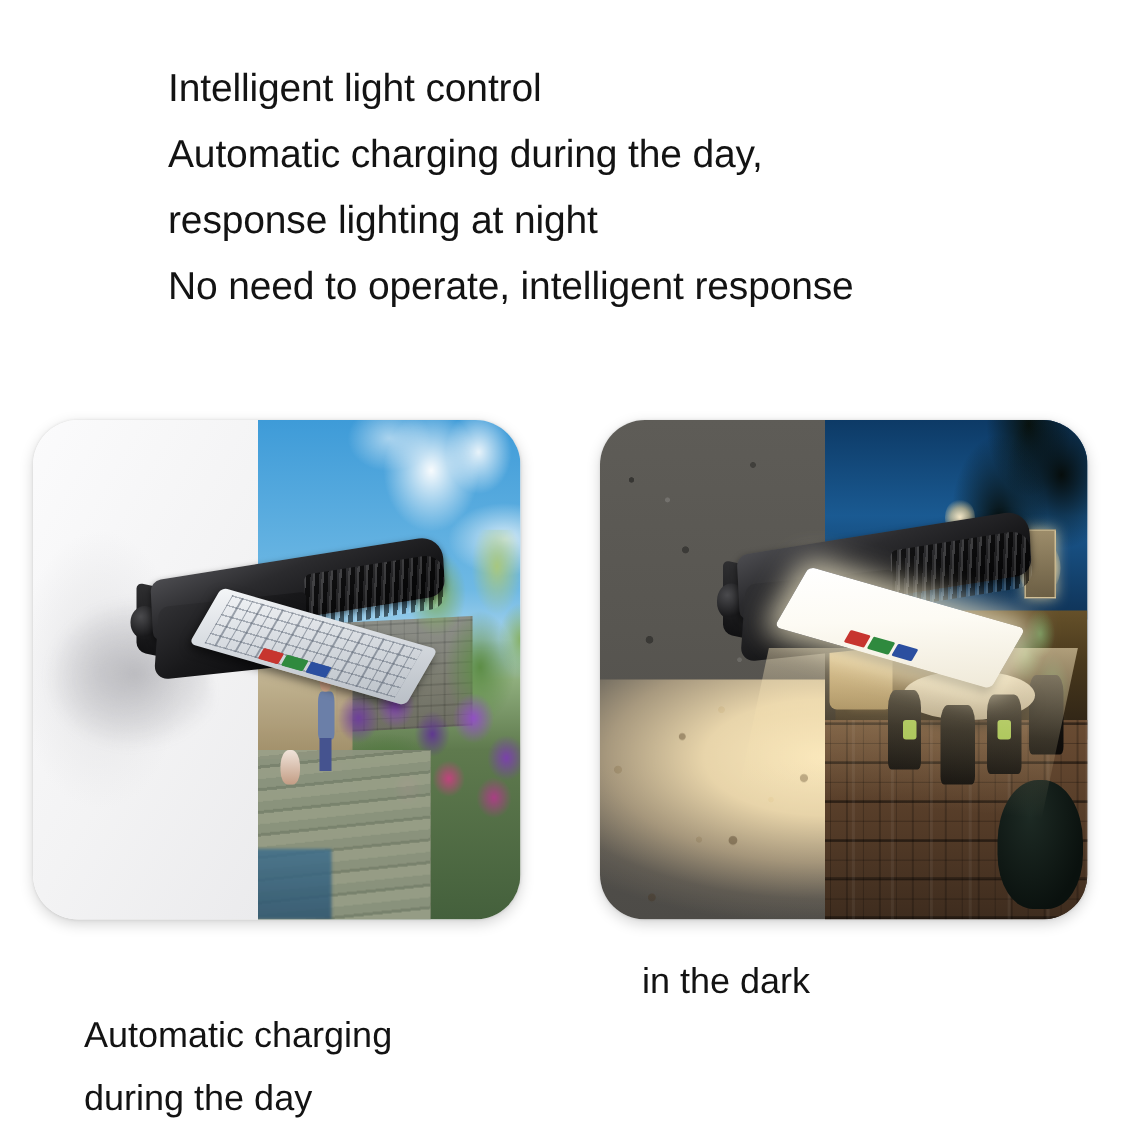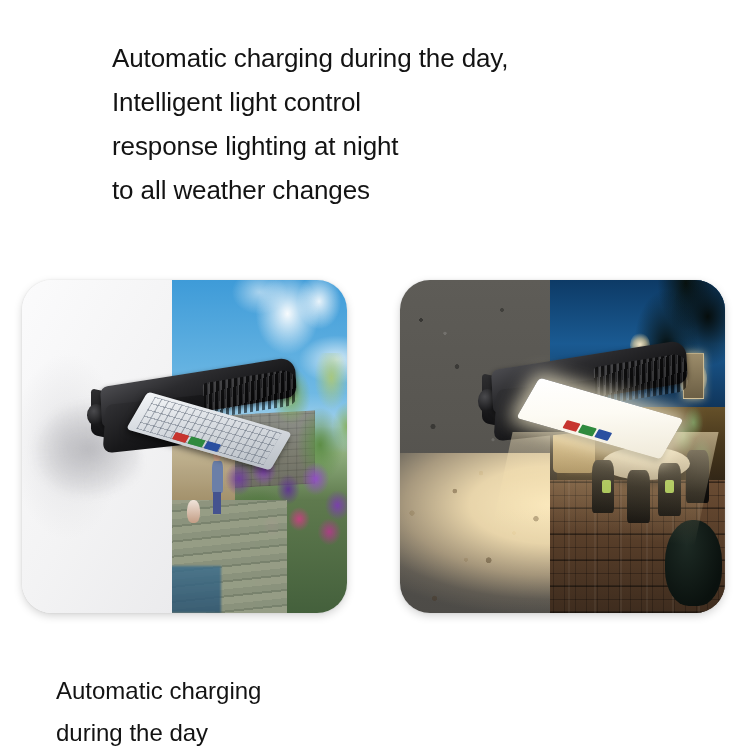--- a/index.html
+++ b/index.html
@@ -356,24 +356,24 @@
   }
   .caption.left-cap  { left: 56px;  top: 634px; margin-top: 36px; }
   .caption.right-cap { left: 428px; top: 634px; }
 </style>
 </head>
 <body>
 
 <div class="page">
 
   <div class="headline">
+    <div class="line">Intelligent light control</div>
     <div class="line">Automatic charging during the day,</div>
-    <div class="line">Intelligent light control</div>
     <div class="line">response lighting at night</div>
-    <div class="line">to all weather changes</div>
+    <div class="line">No need to operate, intelligent response</div>
   </div>
 
   <div class="panel left">
     <div class="scene">
 
       <div class="wall-white">
         <div class="shadow-blob"></div>
       </div>
 
       <div class="day-scene">
@@ -465,15 +465,16 @@
 
     </div>
   </div>
 
   <div class="caption left-cap">
     <div>Automatic charging</div>
     <div>during the day</div>
   </div>
 
   <div class="caption right-cap">
+    <div>in the dark</div>
   </div>
 
 </div>
 
 </body></html>

